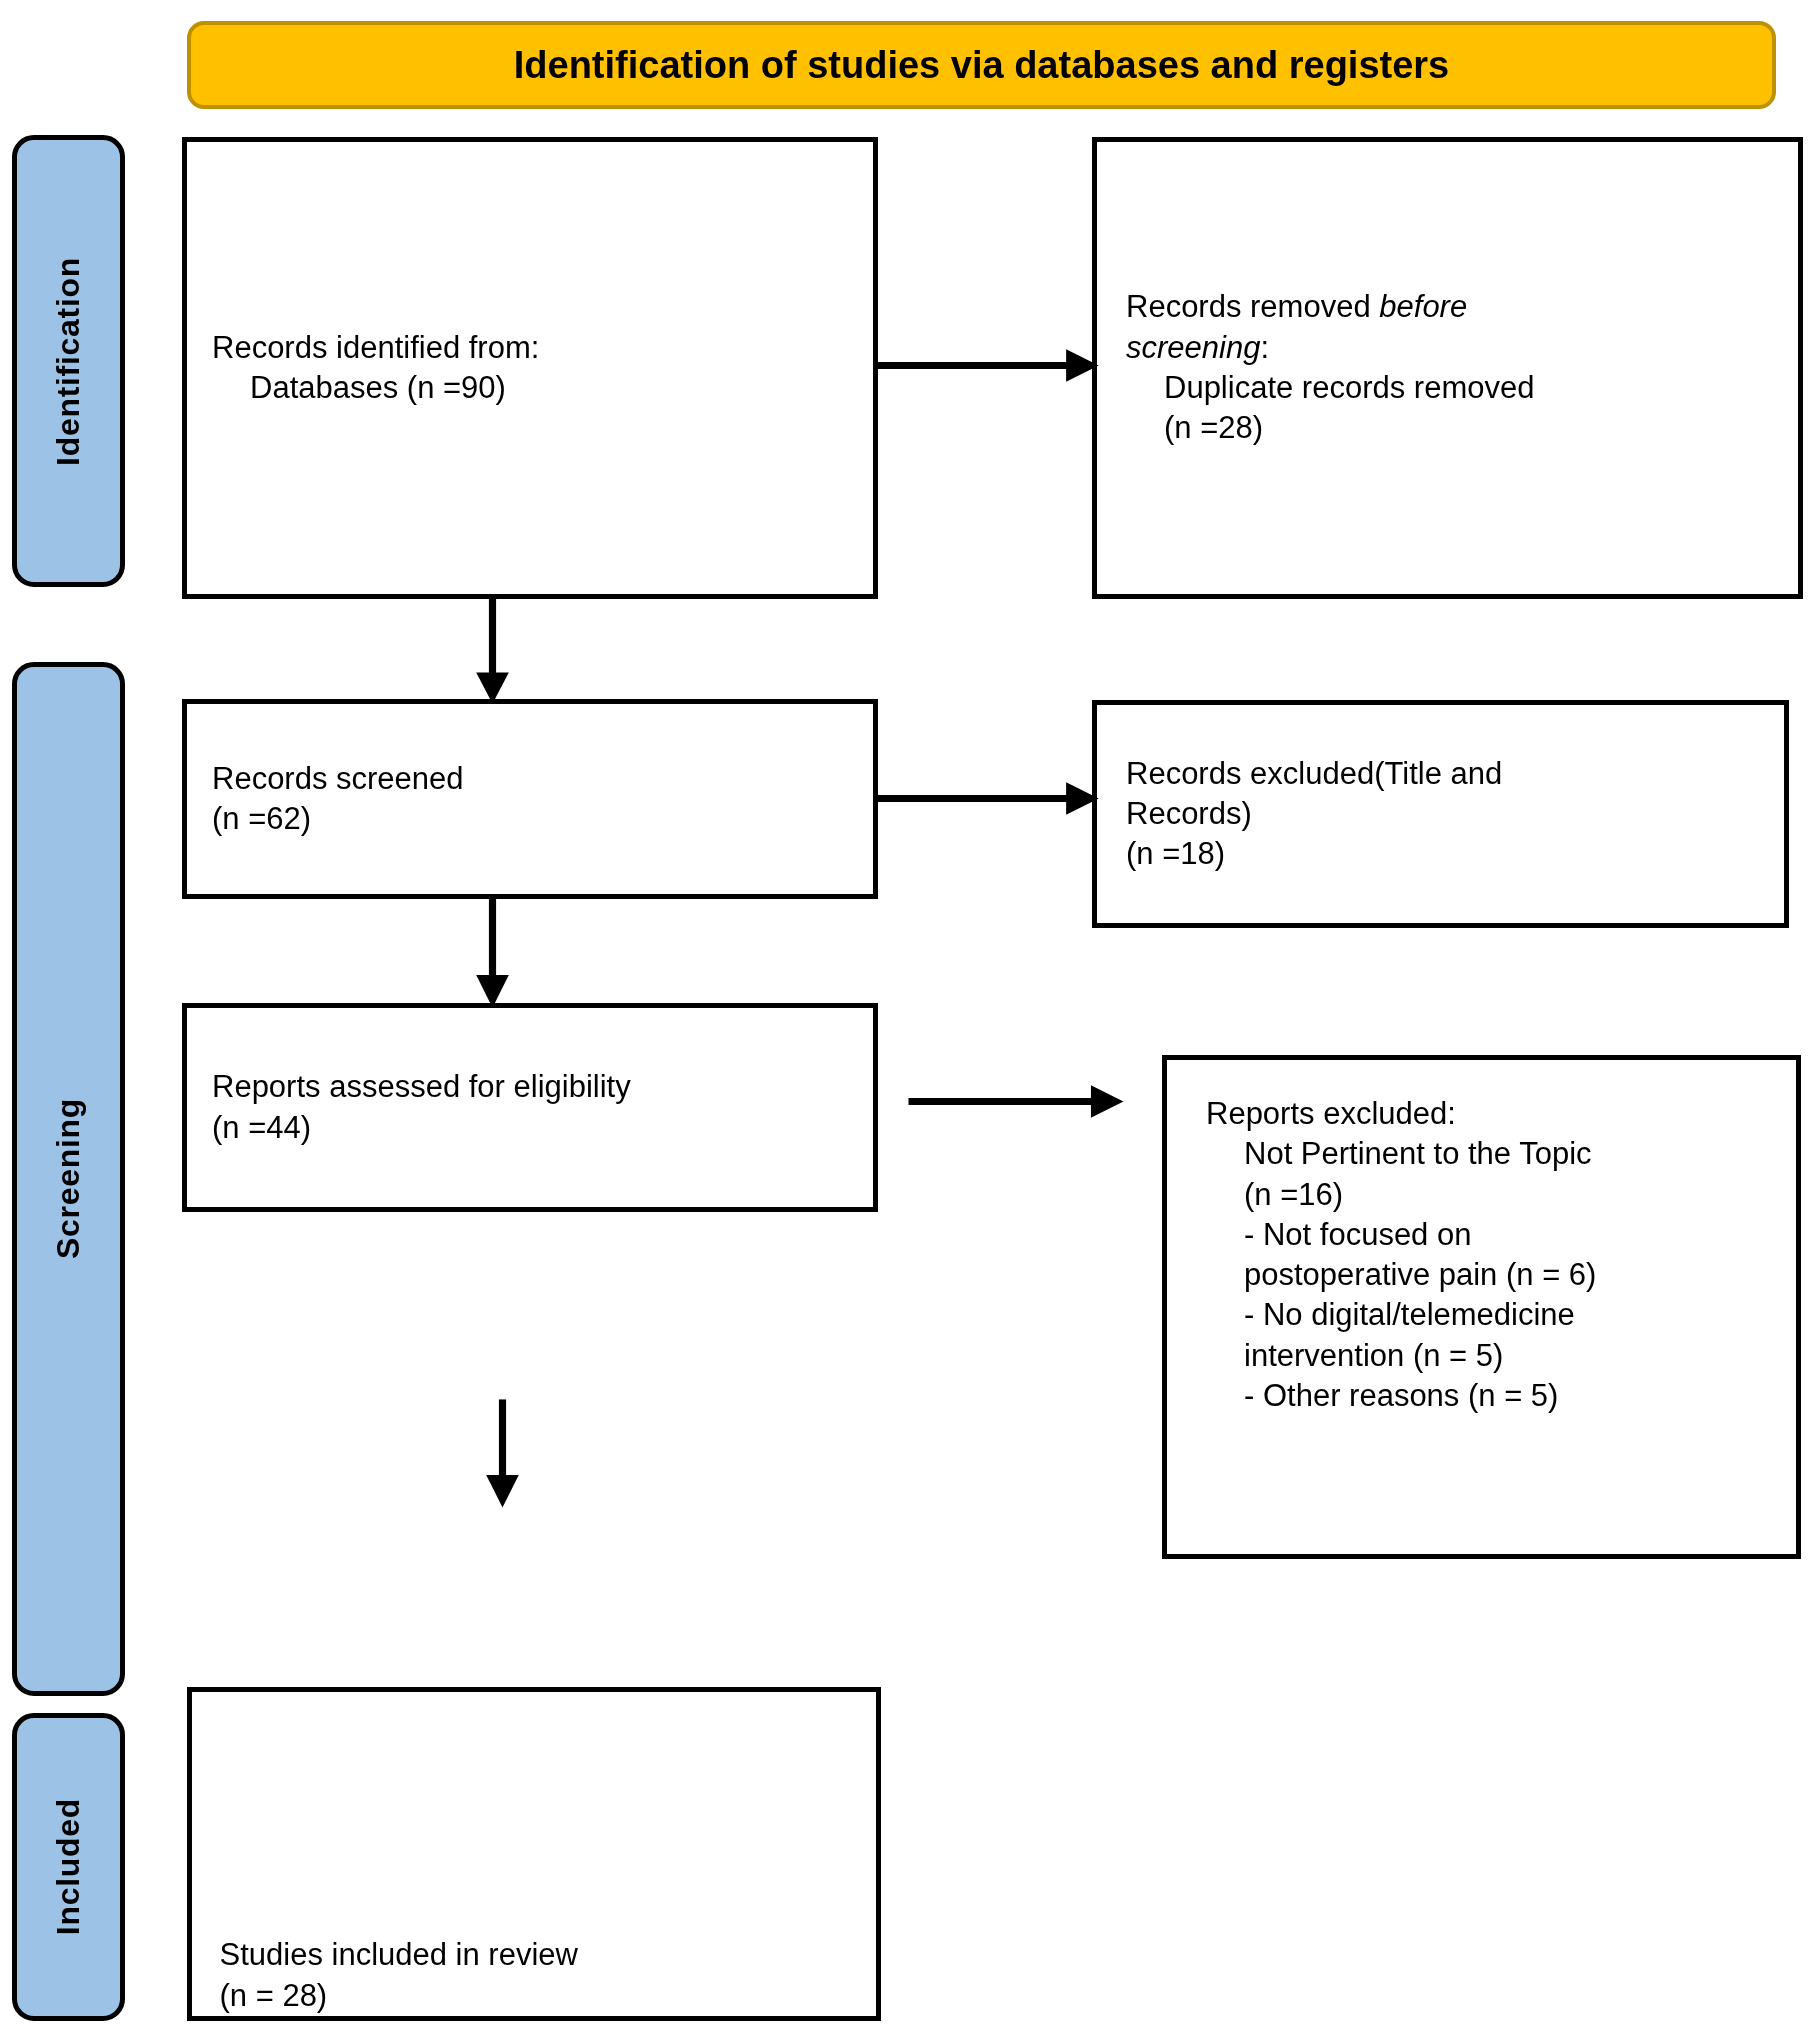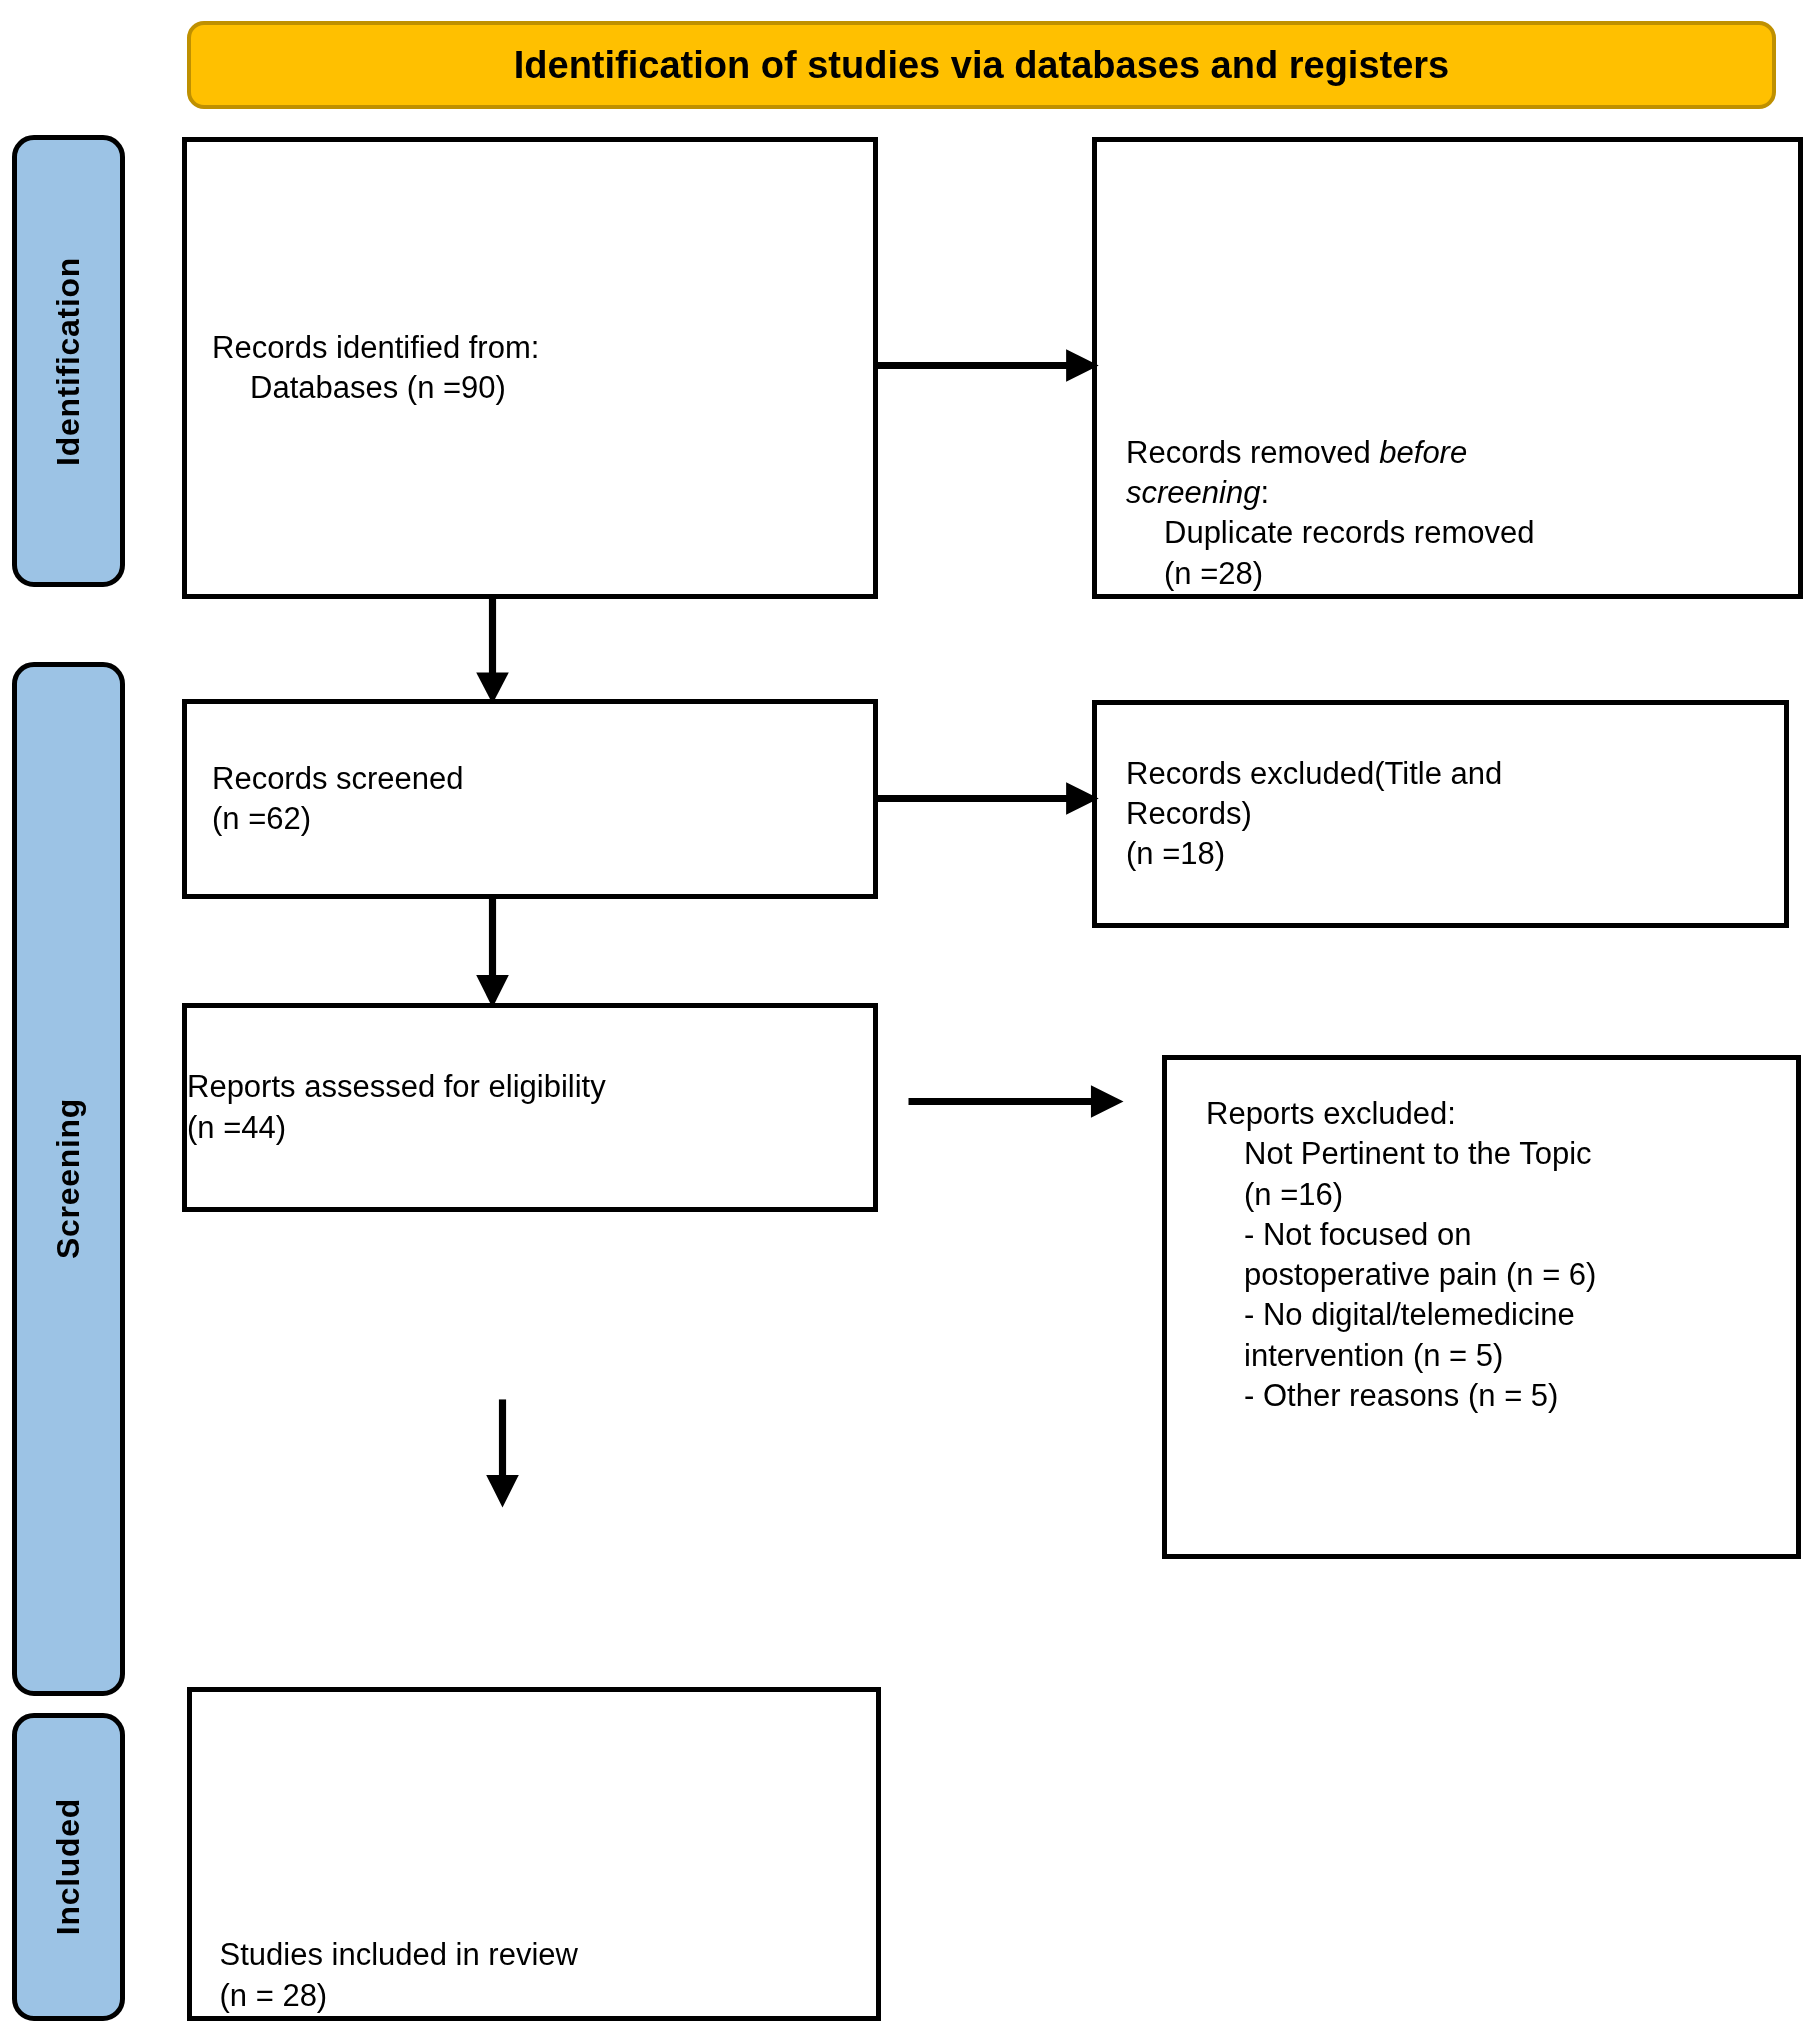--- a/index.html
+++ b/index.html
@@ -81,41 +81,41 @@
   .indent1 { display: inline-block; width: 38px; }
 
   #box-identified {
     left: 182px;  top: 137px;  width: 696px; height: 462px;
     display: flex; align-items: center;
   }
   #box-identified .flow-box-text { padding-left: 25px; }
 
   #box-removed {
     left: 1092px; top: 137px;  width: 711px; height: 462px;
-    display: flex; align-items: flex-end;
+    display: flex; align-items: center;
   }
   #box-removed .flow-box-text { padding-left: 29px; }
 
   #box-screened {
     left: 182px;  top: 699px; width: 696px; height: 200px;
     display: flex; align-items: center;
   }
   #box-screened .flow-box-text { padding-left: 25px; }
 
   #box-excluded-ta {
     left: 1092px; top: 700px; width: 697px; height: 228px;
     display: flex; align-items: center;
   }
   #box-excluded-ta .flow-box-text { padding-left: 29px; }
 
   #box-eligibility {
     left: 182px;  top: 1003px; width: 696px; height: 209px;
     display: flex; align-items: center;
   }
-  #box-eligibility .flow-box-text { }
+  #box-eligibility .flow-box-text { padding-left: 25px; }
 
   #box-reports-excluded {
     left: 1162px; top: 1055px; width: 639px; height: 504px;
     display: flex; align-items: flex-start;
   }
   #box-reports-excluded .flow-box-text { padding-left: 39px; padding-top: 34px; }
 
   #box-included {
     left: 187px;  top: 1687px; width: 694px; height: 334px;
     display: flex; align-items: flex-end;

